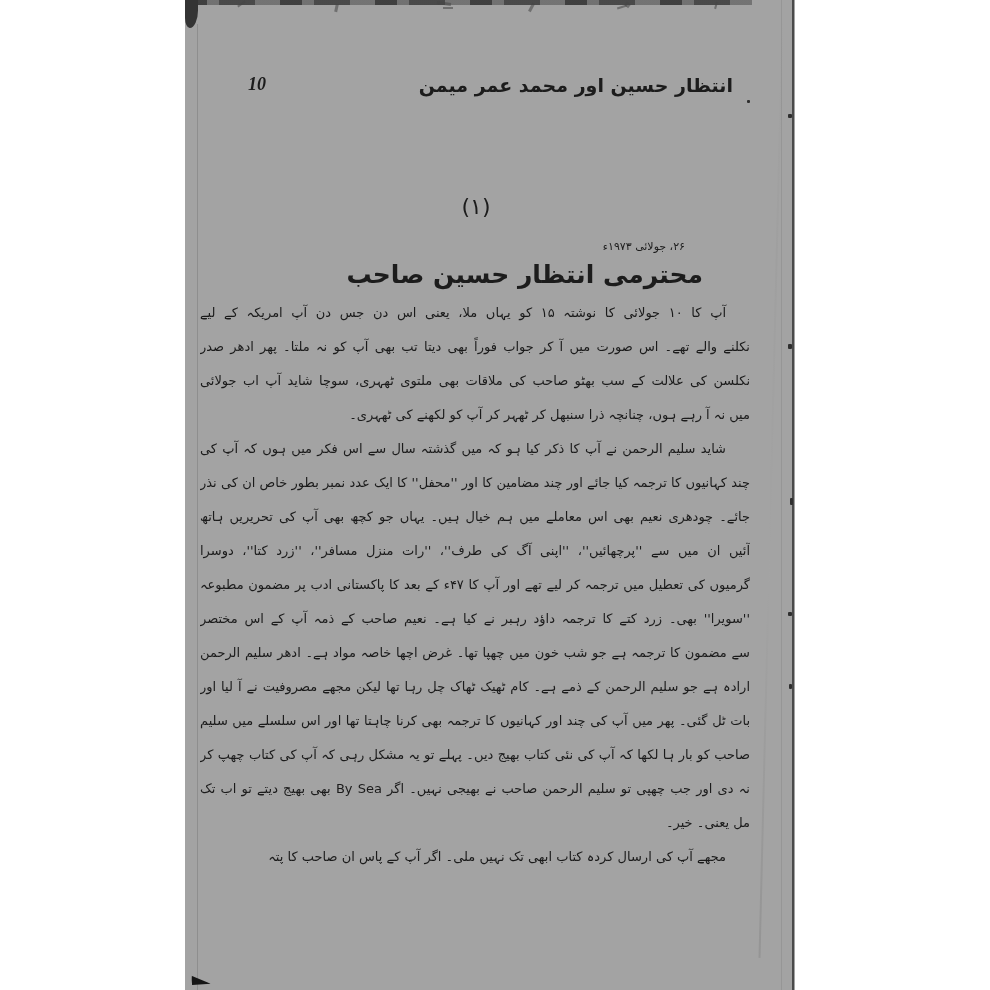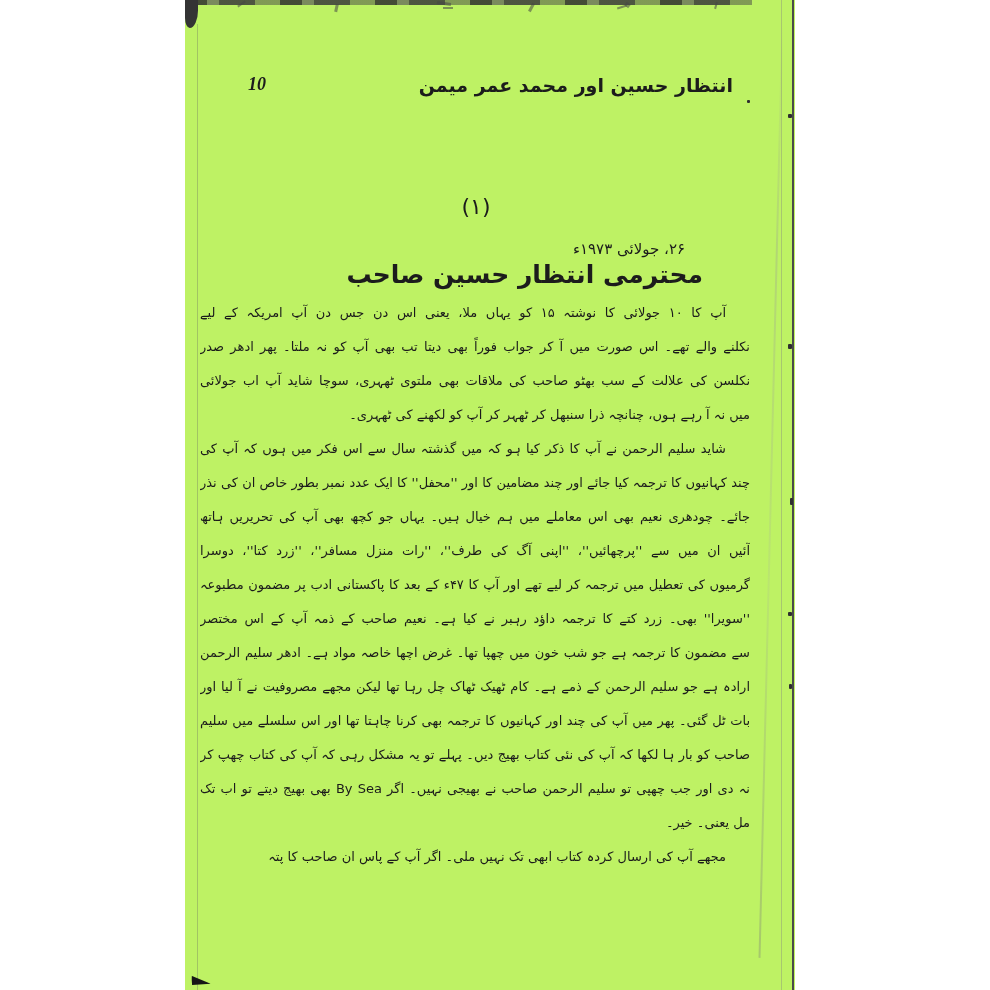--- a/index.html
+++ b/index.html
@@ -8,21 +8,21 @@
     background: #ffffff;
     overflow: hidden;
     position: relative;
     font-family: "DejaVu Sans", sans-serif;
     color: #1c1c1c;
   }
   .scan-page {
     position: absolute;
     left: 185px; top: 0;
     width: 610px; height: 990px;
-    background: #bef264;
+    background: #a3a3a3;
   }
   
   .top-edge {
     position: absolute; left: 0; top: 0;
     width: 567px; height: 5px;
     background: repeating-linear-gradient(90deg, #2e2e2e 0 22px, rgba(90,90,90,.8) 22px 34px, #3a3a3a 34px 70px, rgba(70,70,70,.6) 70px 95px);
     opacity: .85;
   }
   .corner-blob {
     position: absolute; left: 0; top: 0;
@@ -91,21 +91,21 @@
   .section-marker {
     position: absolute; left: 0; top: 194px;
     width: 100%; text-align: center;
     direction: rtl;
     font-size: 22px;
     transform: translateX(-14px);
   }
   .letter-date {
     position: absolute; right: 110px; top: 240px;
     direction: rtl;
-    font-size: 15px;
+    font-size: 11px;
   }
   .letter-salutation {
     position: absolute; right: 92px; top: 260px;
     direction: rtl;
     font-size: 25px; font-weight: bold;
   }
   
   .letter-body {
     position: absolute;
     left: 15px; right: 45px; top: 296px;

